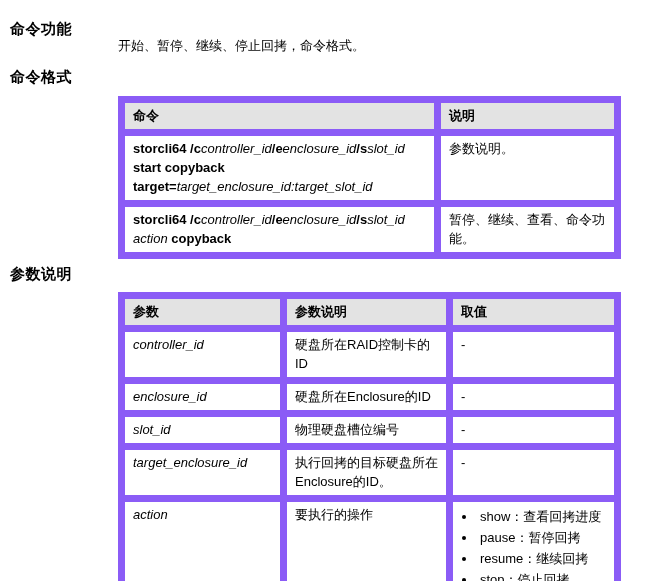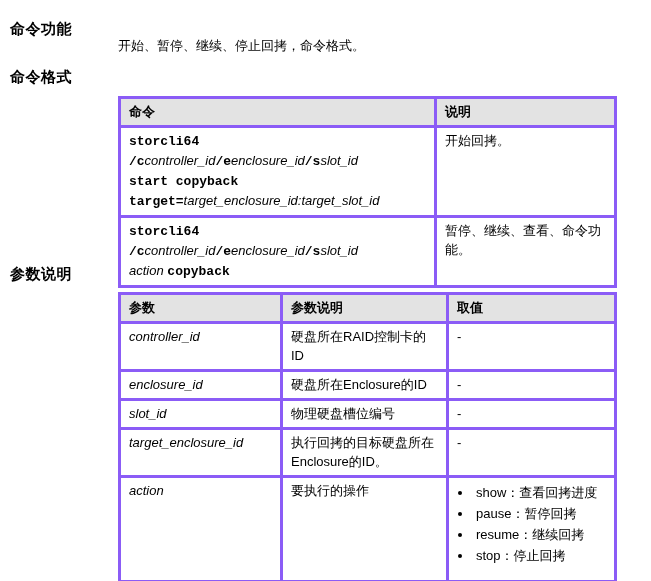--- a/index.html
+++ b/index.html
@@ -31,32 +31,32 @@
   table {
     position: absolute;
     left: 118px;
     width: 496px;
     border-collapse: collapse;
     table-layout: fixed;
     font-size: 13px;
     color: #000;
   }
   th, td {
-    border: 3px solid #8b5cf6;
+    border: 7px solid #8b5cf6;
     vertical-align: top;
     text-align: left;
     padding: 3px 8px 4px 8px;
     line-height: 19px;
     overflow: hidden;
   }
   th {
     background: #e3e3e3;
     font-weight: bold;
   }
-  .b { font-weight: bold; font-family: Liberation Mono, monospace; }
+  .b { font-weight: bold; }
   .i { font-style: italic; }
   td.param { font-style: italic; }
   ul.vals {
     list-style: disc;
     margin: 1px 0 10px 0;
     padding-left: 16px;
   }
   ul.vals li {
     line-height: 21px;
     padding-left: 3px;
@@ -78,21 +78,21 @@
         <col style="width:316px;">
         <col style="width:180px;">
       </colgroup>
     <tbody>
         <tr style="height:26px;">
       <th>命令</th>
       <th>说明</th>
     </tr>
     <tr style="height:63px;">
       <td><span class="b">storcli64 /c</span><span class="i">controller_id</span><span class="b">/e</span><span class="i">enclosure_id</span><span class="b">/s</span><span class="i">slot_id</span><br><span class="b">start copyback</span><br><span class="b">target=</span><span class="i">target_enclosure_id:target_slot_id</span></td>
-      <td>开始回拷。</td>
+      <td>参数说明。</td>
     </tr>
     <tr style="height:41px;">
       <td><span class="b">storcli64 /c</span><span class="i">controller_id</span><span class="b">/e</span><span class="i">enclosure_id</span><span class="b">/s</span><span class="i">slot_id</span><br><span class="i">action</span><span> </span><span class="b">copyback</span></td>
       <td>暂停、继续、查看、命令功能。</td>
     </tr>
   </tbody>
     </table>
 
   <div class="sec-heading" style="top:265px;">参数说明</div>
 

